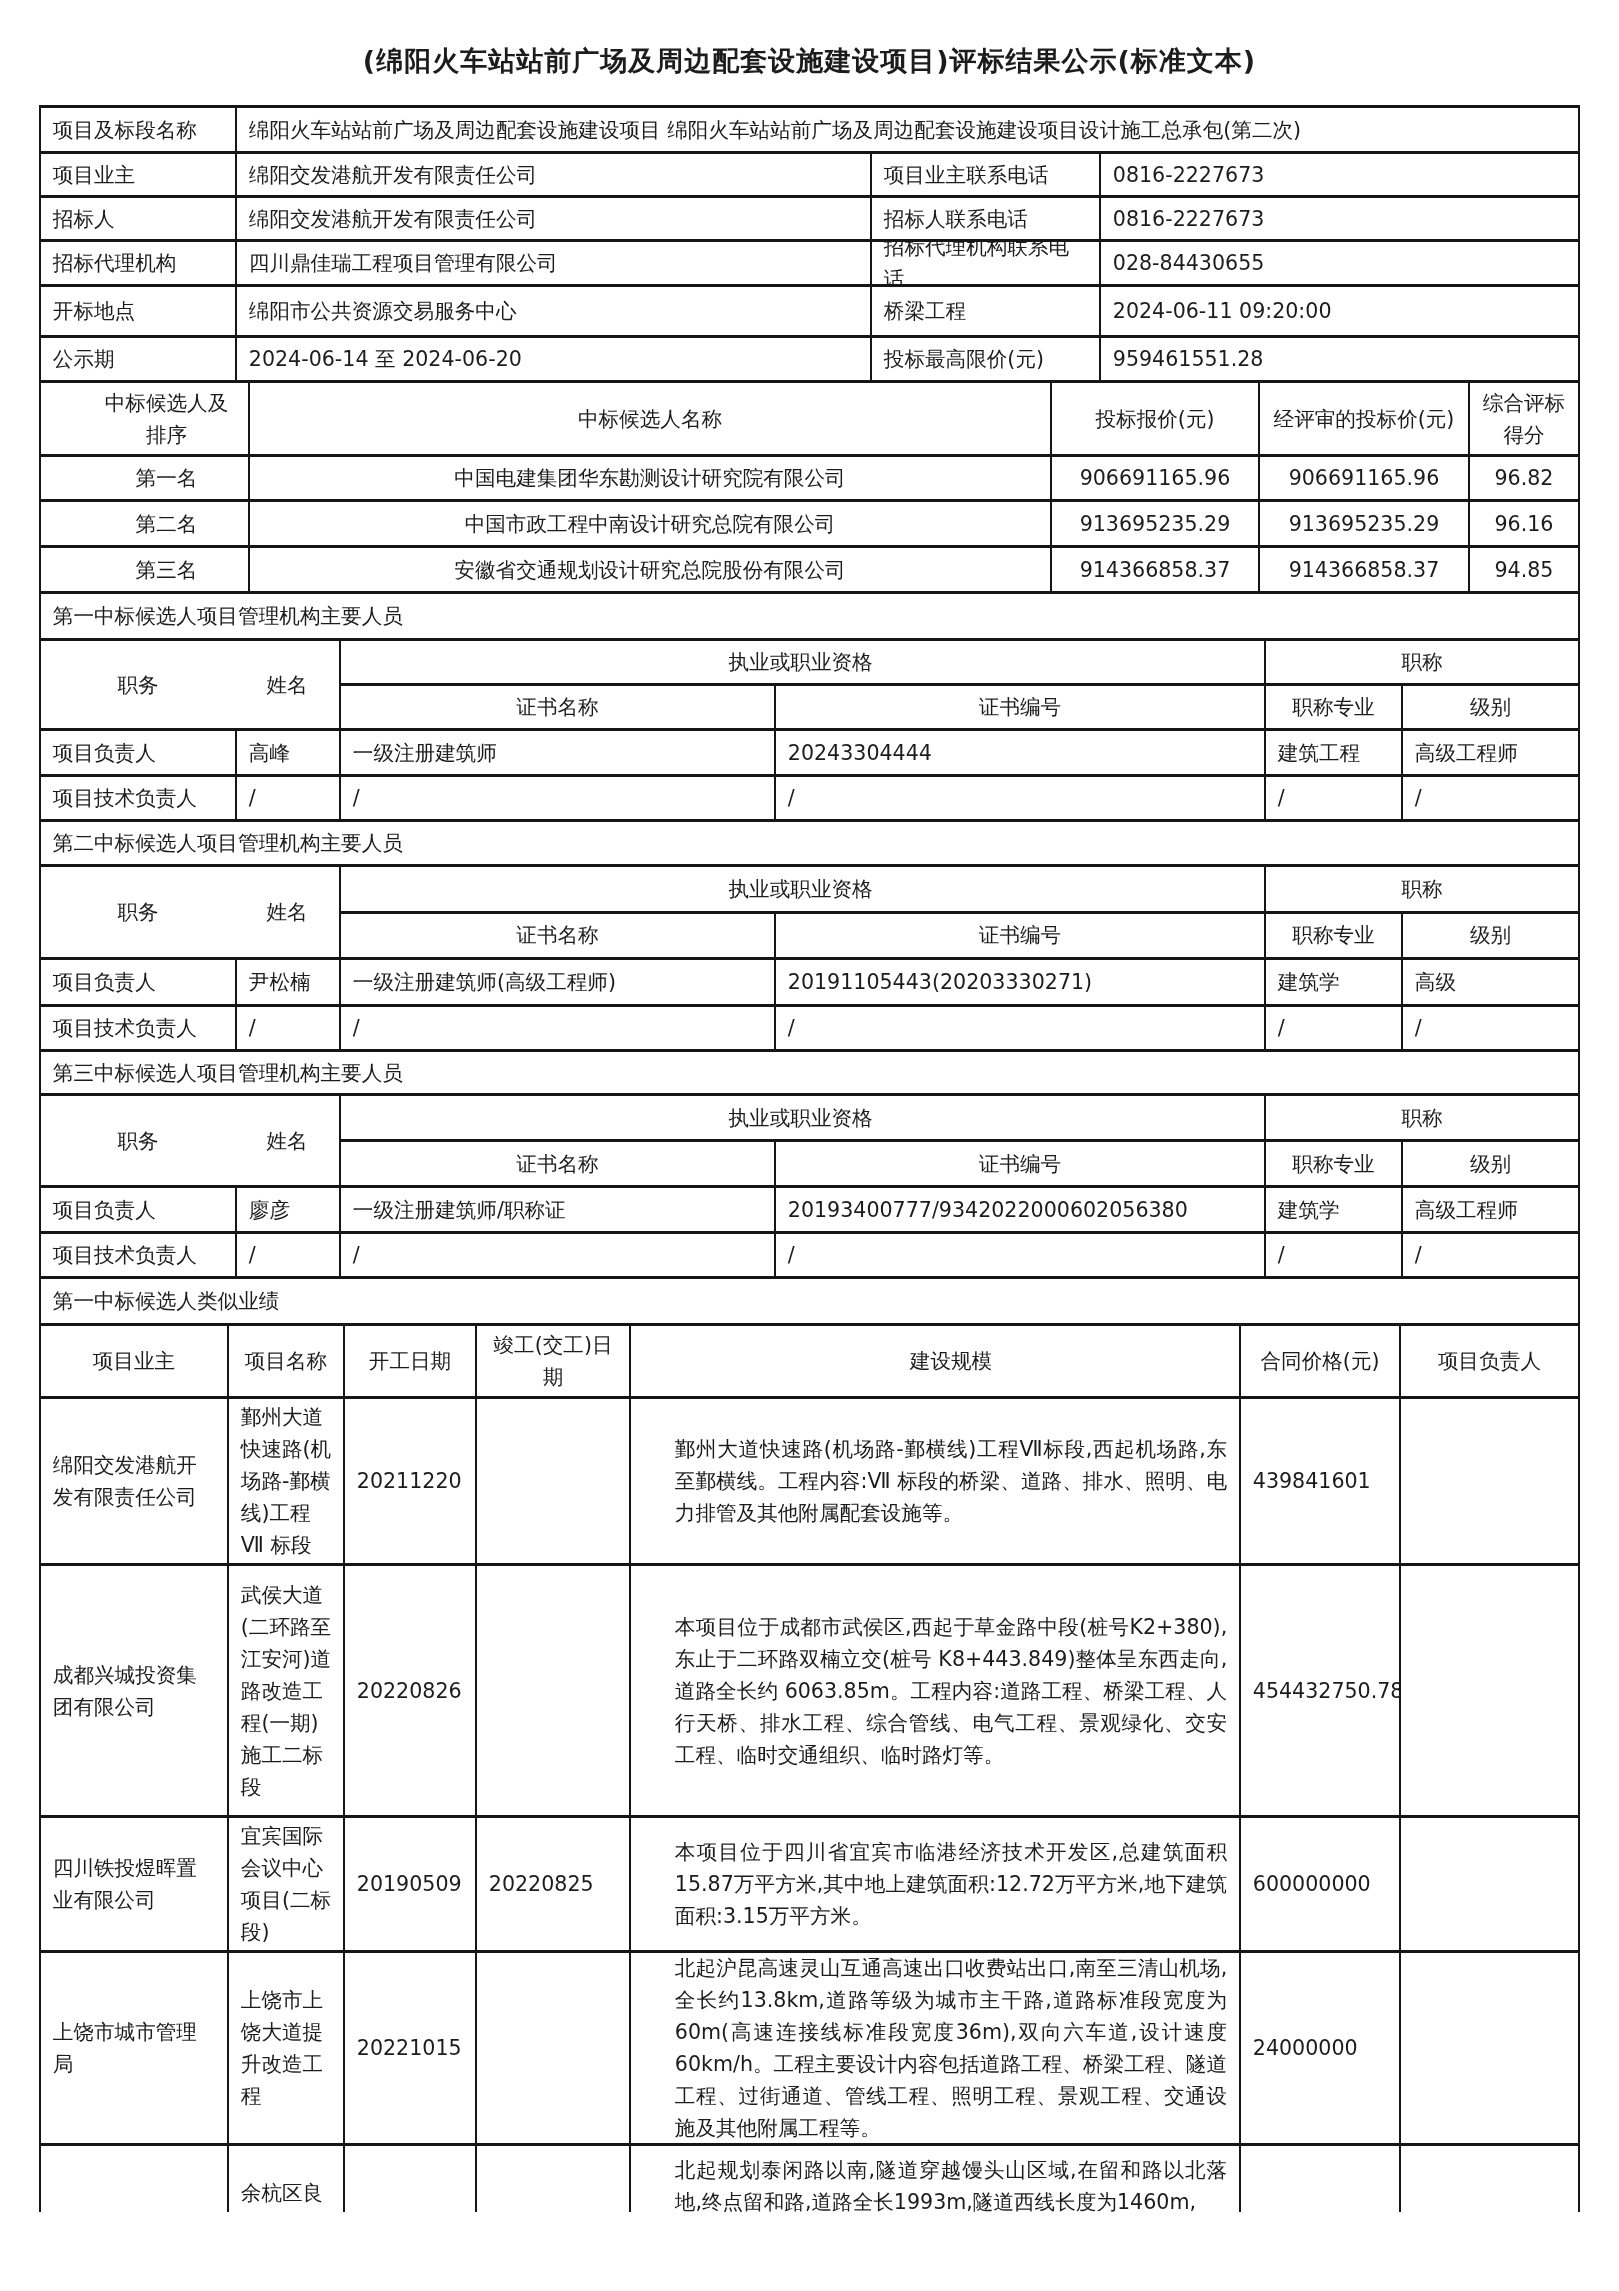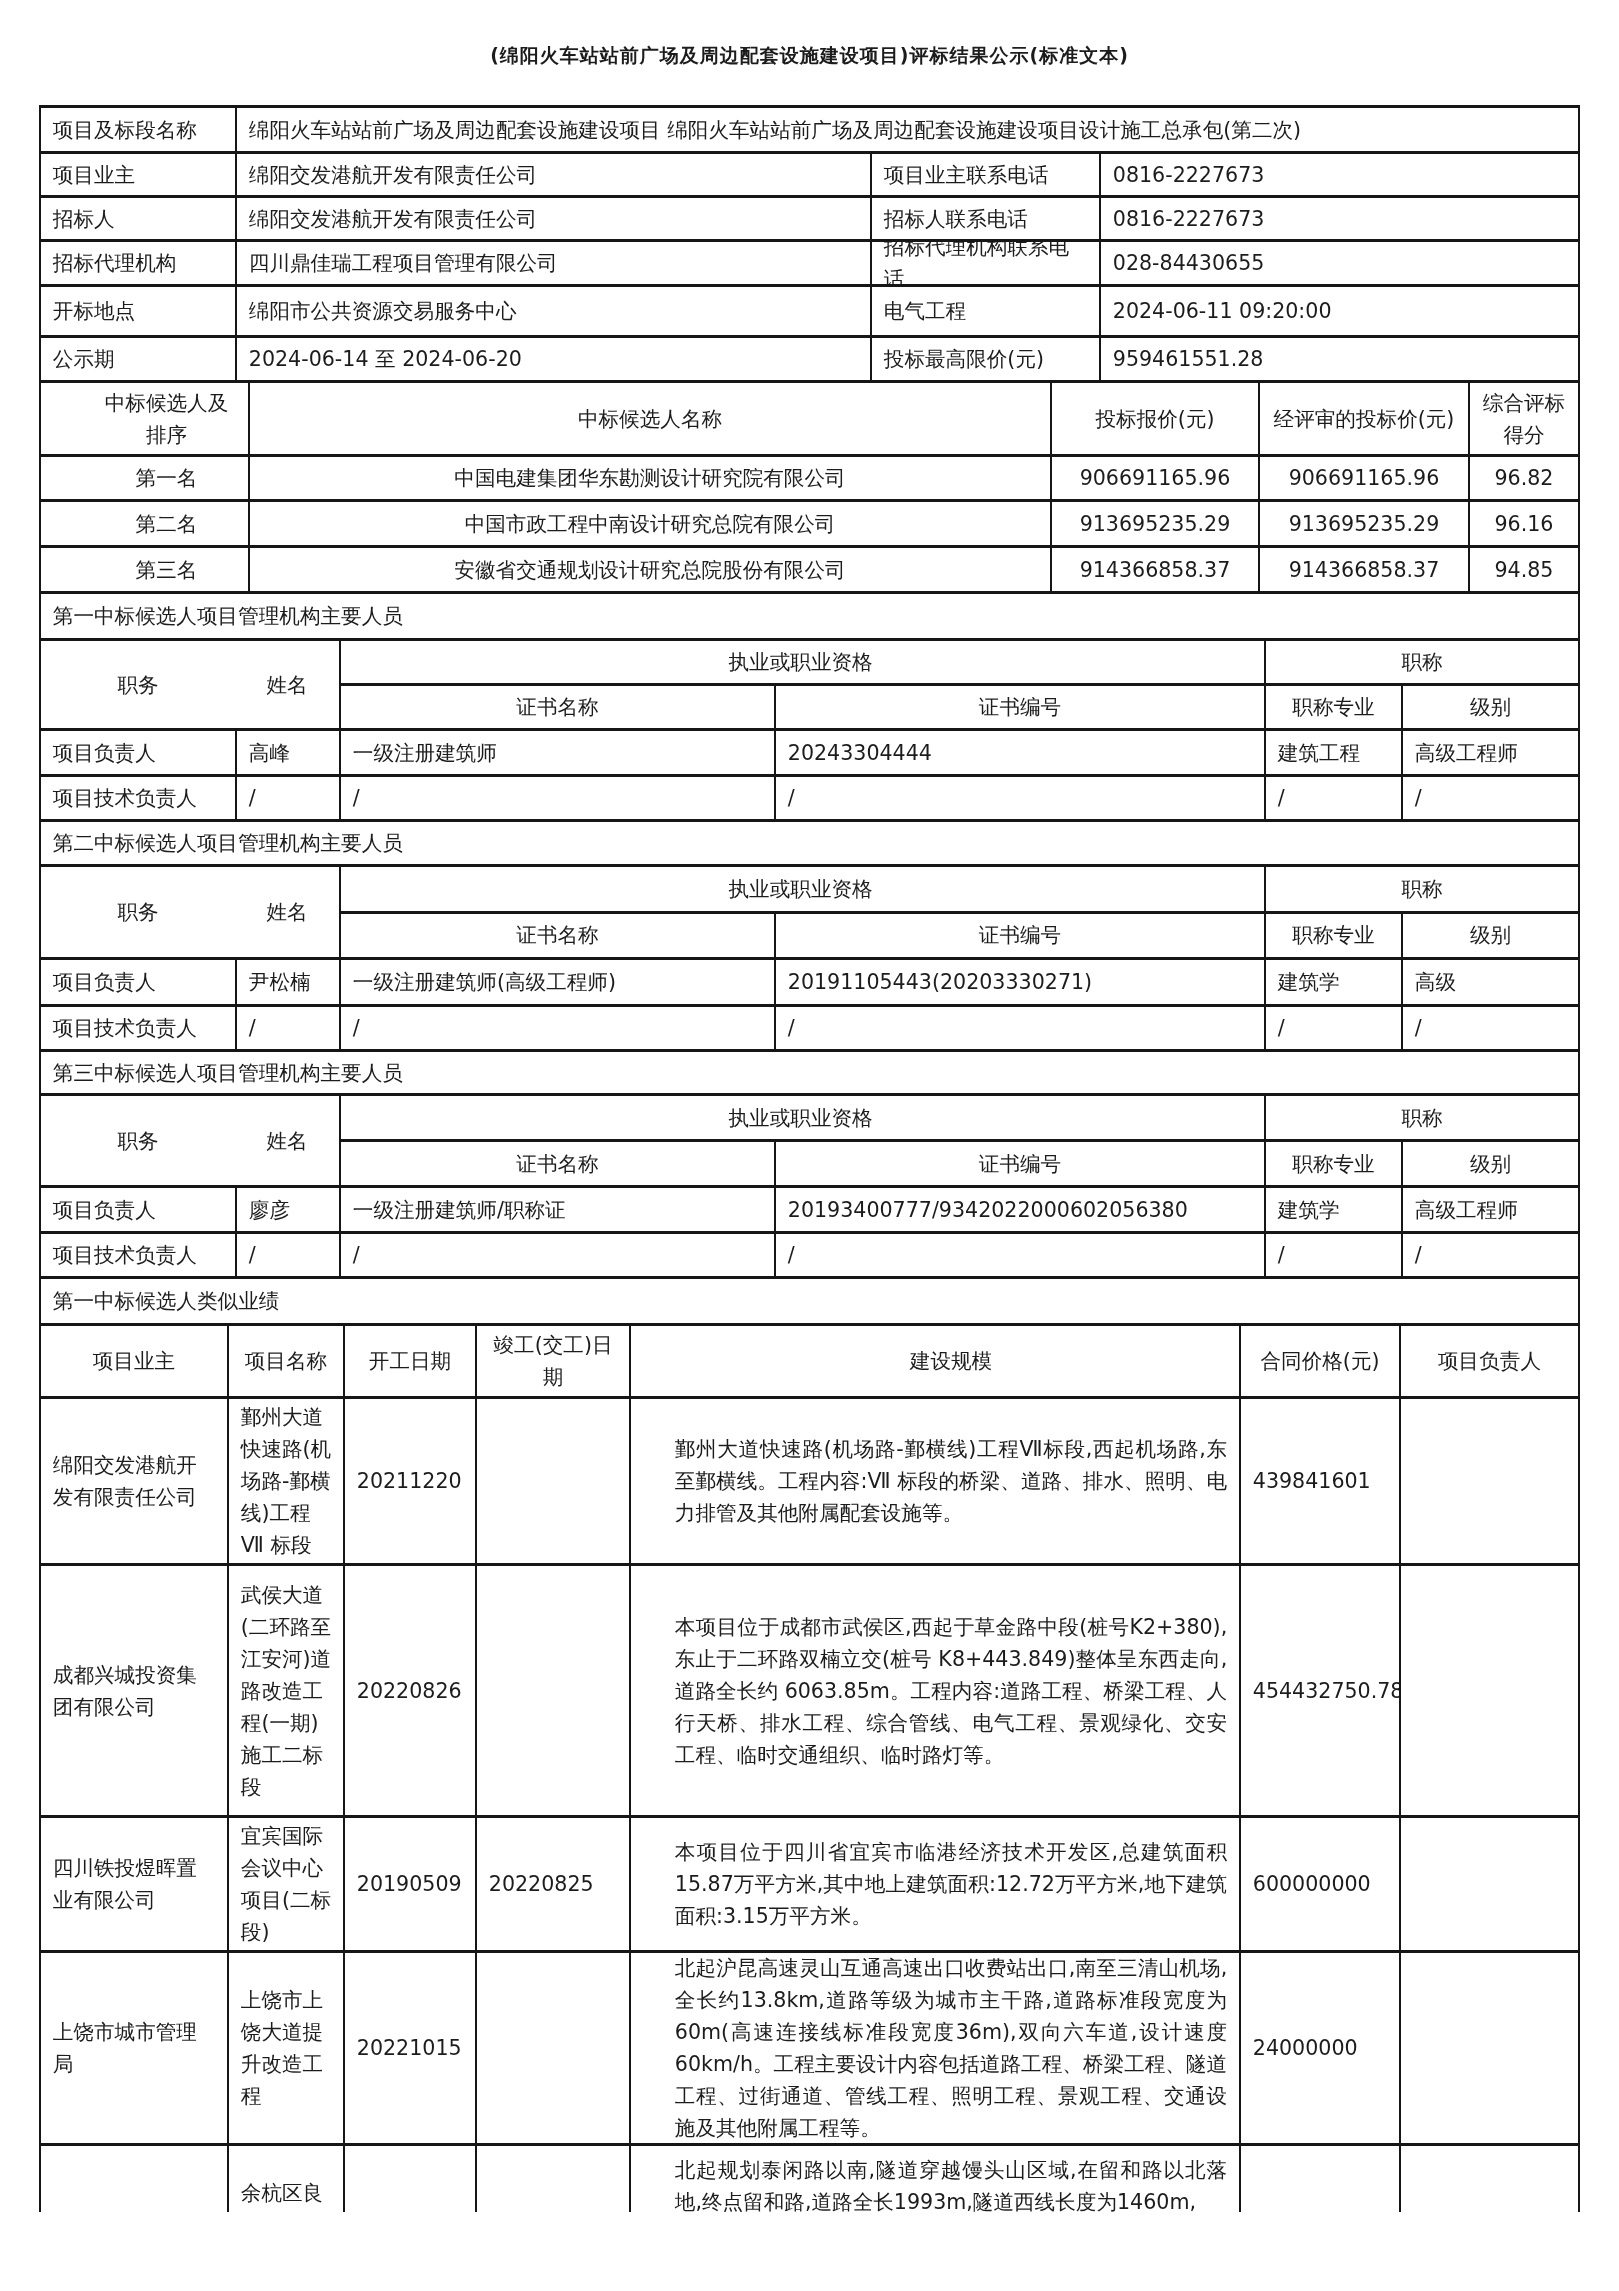--- a/index.html
+++ b/index.html
@@ -12,21 +12,21 @@
     font-family: "DejaVu Sans", "Liberation Sans", sans-serif;
     color: #1c1c1c;
     font-size: 20.6px;
     overflow: hidden;
   }
   .doc-title {
     position: absolute;
     left: 0; right: 0;
     top: 43px;
     text-align: center;
-    font-size: 19px;
+    font-size: 27px;
     font-weight: 700;
     letter-spacing: 1px;
   }
   .doc {
     position: absolute;
     left: 39px;
     top: 105px;
     width: 1541px;
     height: 2107px;
     border: 2.9px solid #161616;
@@ -99,21 +99,21 @@
     </div>
     <div class="row" style="height:45px">
       <div class="cell iw1">招标代理机构</div>
       <div class="cell iw2">四川鼎佳瑞工程项目管理有限公司</div>
       <div class="cell iw3">招标代理机构联系电话</div>
       <div class="cell fx">028-84430655</div>
     </div>
     <div class="row" style="height:51px">
       <div class="cell iw1">开标地点</div>
       <div class="cell iw2">绵阳市公共资源交易服务中心</div>
-      <div class="cell iw3">电气工程</div>
+      <div class="cell iw3">桥梁工程</div>
       <div class="cell fx">2024-06-11 09:20:00</div>
     </div>
     <div class="row" style="height:45px">
       <div class="cell iw1">公示期</div>
       <div class="cell iw2">2024-06-14 至 2024-06-20</div>
       <div class="cell iw3">投标最高限价(元)</div>
       <div class="cell fx">959461551.28</div>
     </div>
 
     <div class="row" style="height:74px">

